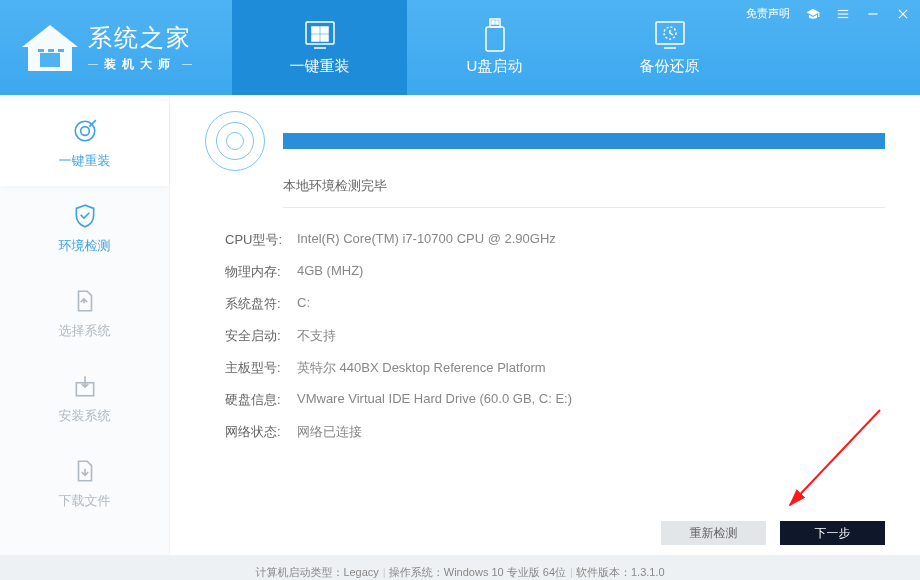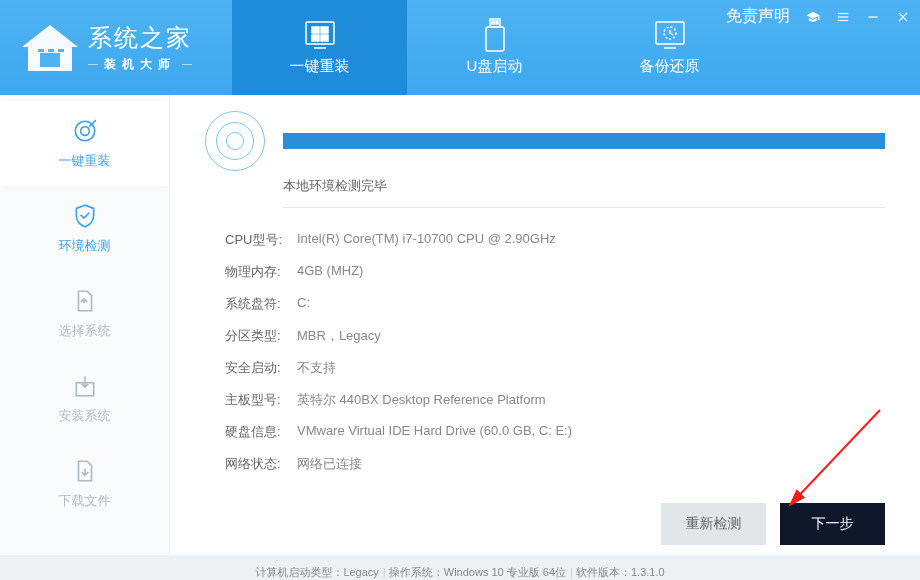--- a/index.html
+++ b/index.html
@@ -14,21 +14,21 @@
     }
     
     .top-bar {
       position: absolute;
       top: 6px;
       right: 10px;
       display: flex;
       align-items: center;
       gap: 16px;
       color: #fff;
-      font-size: 16px;
+      font-size: 11px;
     }
     
     .top-bar .icon-btn {
       cursor: pointer;
       display: inline-flex;
       align-items: center;
     }
     
     .logo-area {
       display: flex;
@@ -186,23 +186,23 @@
     .actions {
       position: absolute;
       right: 35px;
       bottom: 10px;
       display: flex;
       gap: 14px;
     }
     
     .btn {
       width: 105px;
-      height: 42px;
+      height: 24px;
       border: none;
-      font-size: 14px;
+      font-size: 12px;
       cursor: pointer;
       display: flex;
       align-items: center;
       justify-content: center;
     }
     
     .btn-gray { background: #e3e6e9; color: #666; }
     .btn-blue { background: #0f172a; color: #fff; }
     
     .arrow {
@@ -365,24 +365,20 @@
       </div>
       <div class="info-row">
         <div class="info-label">物理内存:</div>
         <div class="info-value">4GB (MHZ)</div>
       </div>
       <div class="info-row">
         <div class="info-label">系统盘符:</div>
         <div class="info-value">C:</div>
       </div>
       <div class="info-row">
-        <div class="info-label">分区类型:</div>
-        <div class="info-value">MBR，Legacy</div>
-      </div>
-      <div class="info-row">
         <div class="info-label">安全启动:</div>
         <div class="info-value">不支持</div>
       </div>
       <div class="info-row">
         <div class="info-label">主板型号:</div>
         <div class="info-value">英特尔 440BX Desktop Reference Platform</div>
       </div>
       <div class="info-row">
         <div class="info-label">硬盘信息:</div>
         <div class="info-value">VMware Virtual IDE Hard Drive  (60.0 GB, C: E:)</div>

